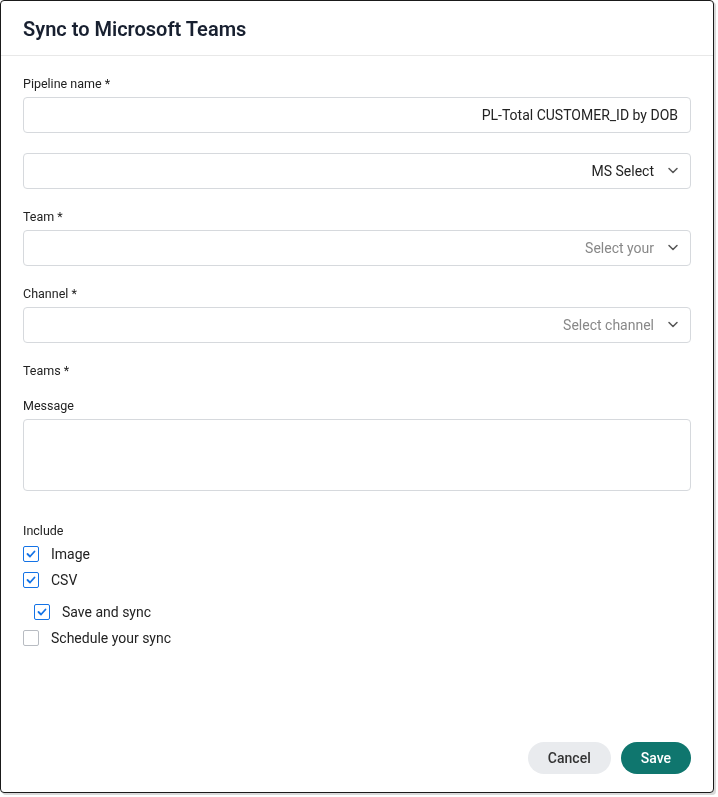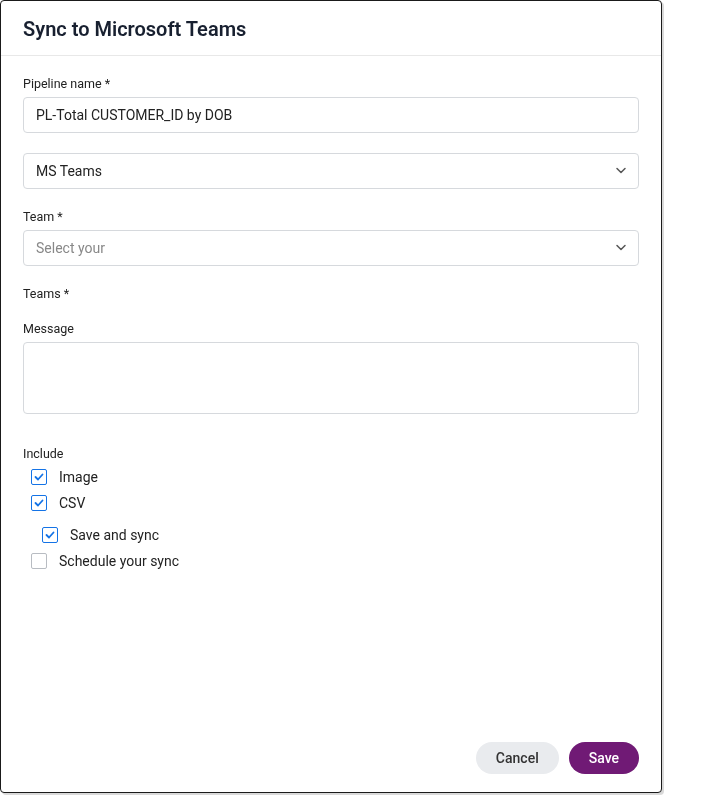--- a/index.html
+++ b/index.html
@@ -8,21 +8,21 @@
       padding: 0;
     }
     body {
       font-family: -apple-system, BlinkMacSystemFont, "Segoe UI", Roboto, Helvetica, Arial, sans-serif;
       background: #fff;
       width: 718px;
       height: 797px;
       position: relative;
     }
     .modal {
-      width: 662px;
+      width: 714px;
       height: 793px;
       border: 1px solid #1a1a1a;
       border-radius: 4px;
       background: #fff;
       display: flex;
       flex-direction: column;
       box-shadow: 2px 2px 0 rgba(0,0,0,0.15);
     }
     .modal-header {
       padding: 16px 22px 14px 22px;
@@ -50,20 +50,21 @@
     }
     .form-input, .form-select, .form-textarea {
       width: 100%;
       border: 1px solid #d6d9dd;
       border-radius: 4px;
       padding: 9px 12px;
       font-size: 14px;
       color: #222;
       font-family: inherit;
       background: #fff;
+      text-align: right;
     }
     .form-select {
       appearance: none;
       -webkit-appearance: none;
       -moz-appearance: none;
       padding-right: 36px;
       cursor: pointer;
       position: relative;
     }
     .select-wrapper {
@@ -81,21 +82,20 @@
       color: #888;
     }
     .form-textarea {
       height: 72px;
       resize: none;
     }
     .checkbox-row {
       display: flex;
       align-items: center;
       margin-bottom: 10px;
-      margin-left: 8px;
     }
     .checkbox-row.spacer-top {
       margin-top: 16px;
       padding-left: 11px;
     }
     .checkbox {
       width: 16px;
       height: 16px;
       border: 1.5px solid #1473e6;
       border-radius: 2px;
@@ -135,21 +135,21 @@
       font-size: 14px;
       font-weight: 500;
       cursor: pointer;
       font-family: inherit;
     }
     .btn-cancel {
       background: #e9ebee;
       color: #333;
     }
     .btn-save {
-      background: #701a75;
+      background: #0f766e;
       color: #fff;
     }
   </style>
 </head>
 <body>
 
 <div class="modal">
   <div class="modal-header">
     <h1 class="modal-title">Sync to Microsoft Teams</h1>
   </div>
@@ -157,21 +157,21 @@
   <div class="modal-body">
 
     <div class="form-group">
       <label class="form-label">Pipeline name *</label>
       <input type="text" class="form-input" value="PL-Total CUSTOMER_ID by DOB" style="">
     </div>
 
     <div class="form-group">
       <div class="select-wrapper">
         <div class="form-select">
-          <span>MS Teams</span>
+          <span>MS Select</span>
         </div>
         <span class="chevron">
           <svg width="12" height="12" viewBox="0 0 12 12">
               <path d="M2 4 L6 8 L10 4" stroke="#555" stroke-width="1.5" fill="none" stroke-linecap="round" stroke-linejoin="round"></path>
             </svg>
         </span>
       </div>
     </div>
 
     <div class="form-group">
@@ -181,20 +181,33 @@
           <span class="placeholder">Select your</span>
         </div>
         <span class="chevron">
           <svg width="12" height="12" viewBox="0 0 12 12">
               <path d="M2 4 L6 8 L10 4" stroke="#555" stroke-width="1.5" fill="none" stroke-linecap="round" stroke-linejoin="round"></path>
             </svg>
         </span>
       </div>
     </div>
 
+    <div class="form-group">
+      <label class="form-label">Channel *</label>
+      <div class="select-wrapper">
+        <div class="form-select">
+          <span class="placeholder">Select channel</span>
+        </div>
+        <span class="chevron">
+          <svg width="12" height="12" viewBox="0 0 12 12">
+              <path d="M2 4 L6 8 L10 4" stroke="#555" stroke-width="1.5" fill="none" stroke-linecap="round" stroke-linejoin="round"></path>
+            </svg>
+        </span>
+      </div>
+    </div>
 
     <div class="form-group">
       <label class="form-label">Teams *</label>
     </div>
 
     <div class="form-group">
       <label class="form-label">Message</label>
       <textarea class="form-textarea" style=""></textarea>
     </div>
 

